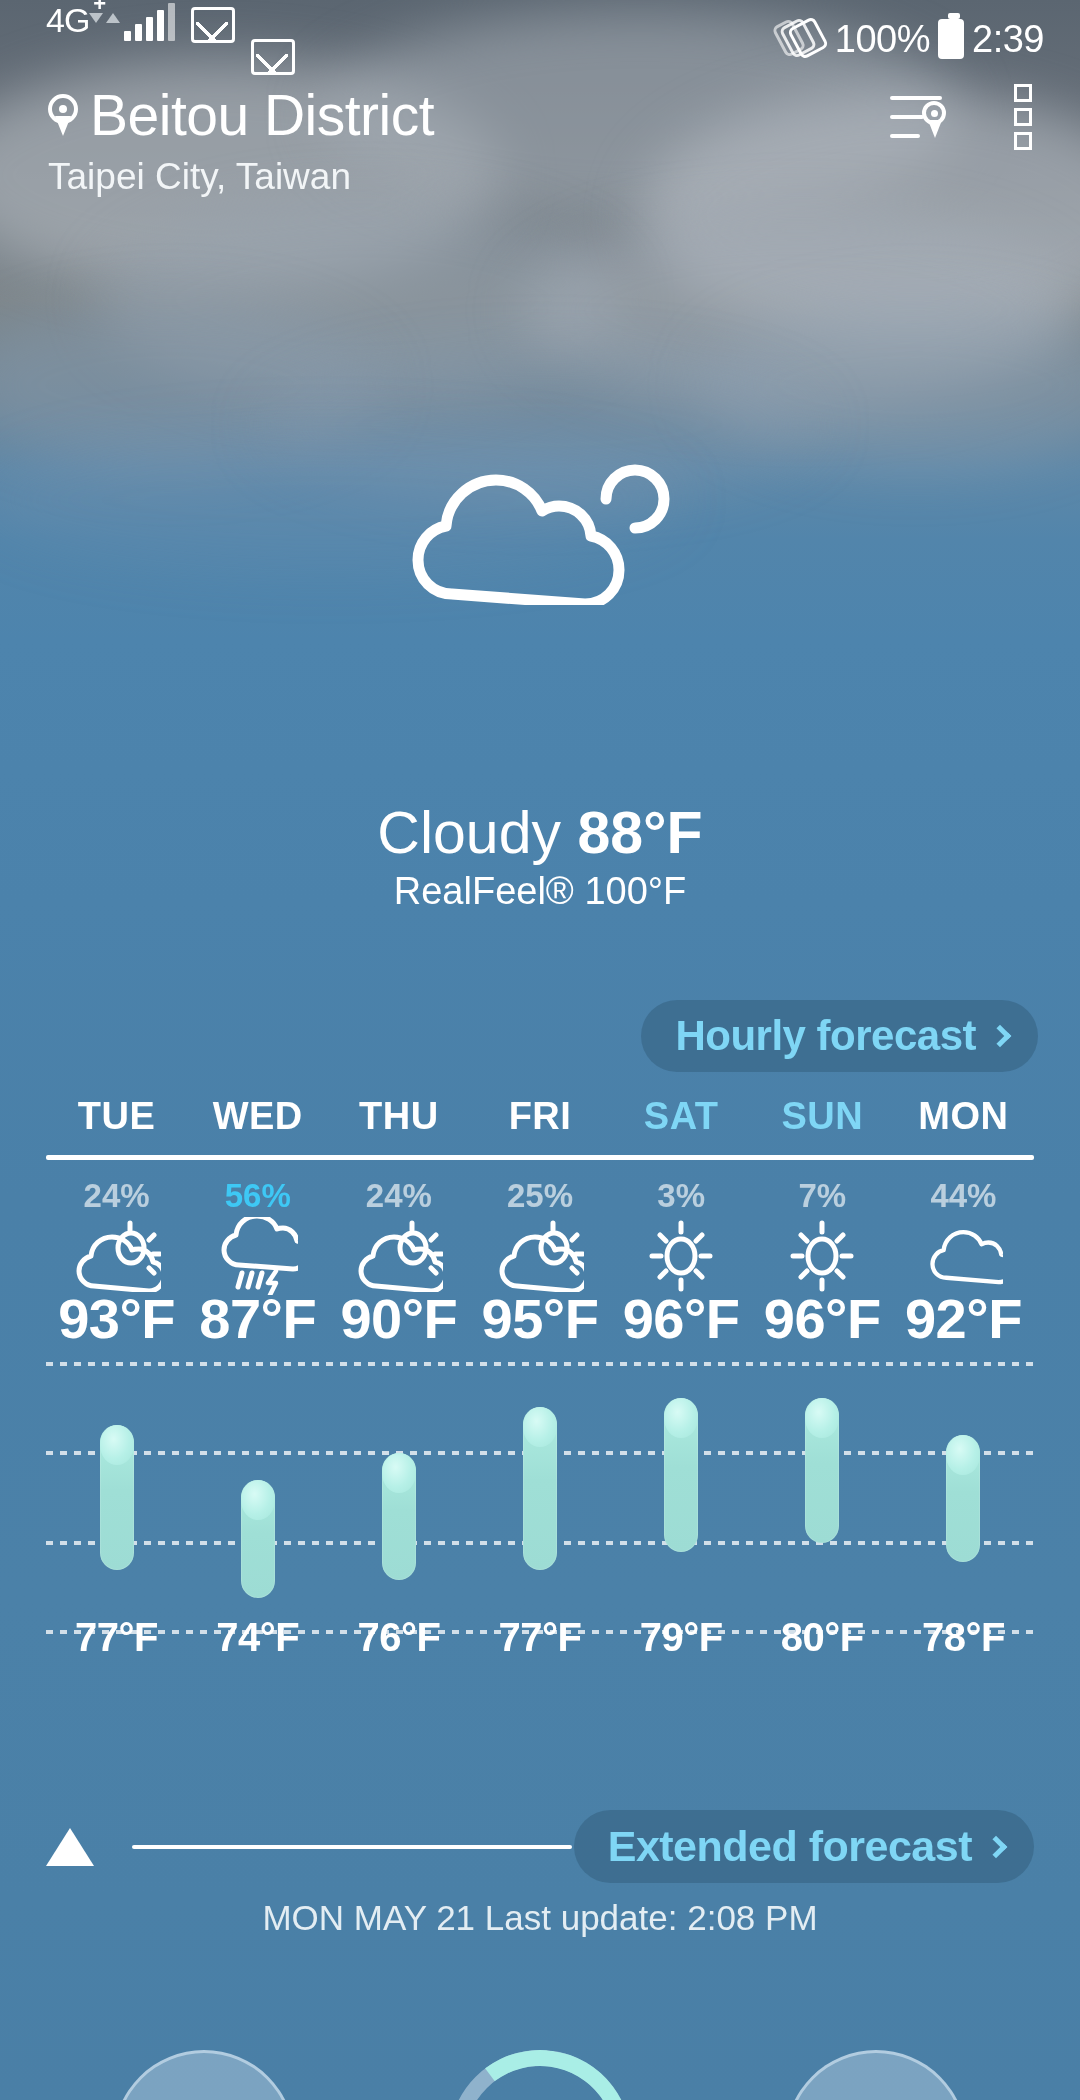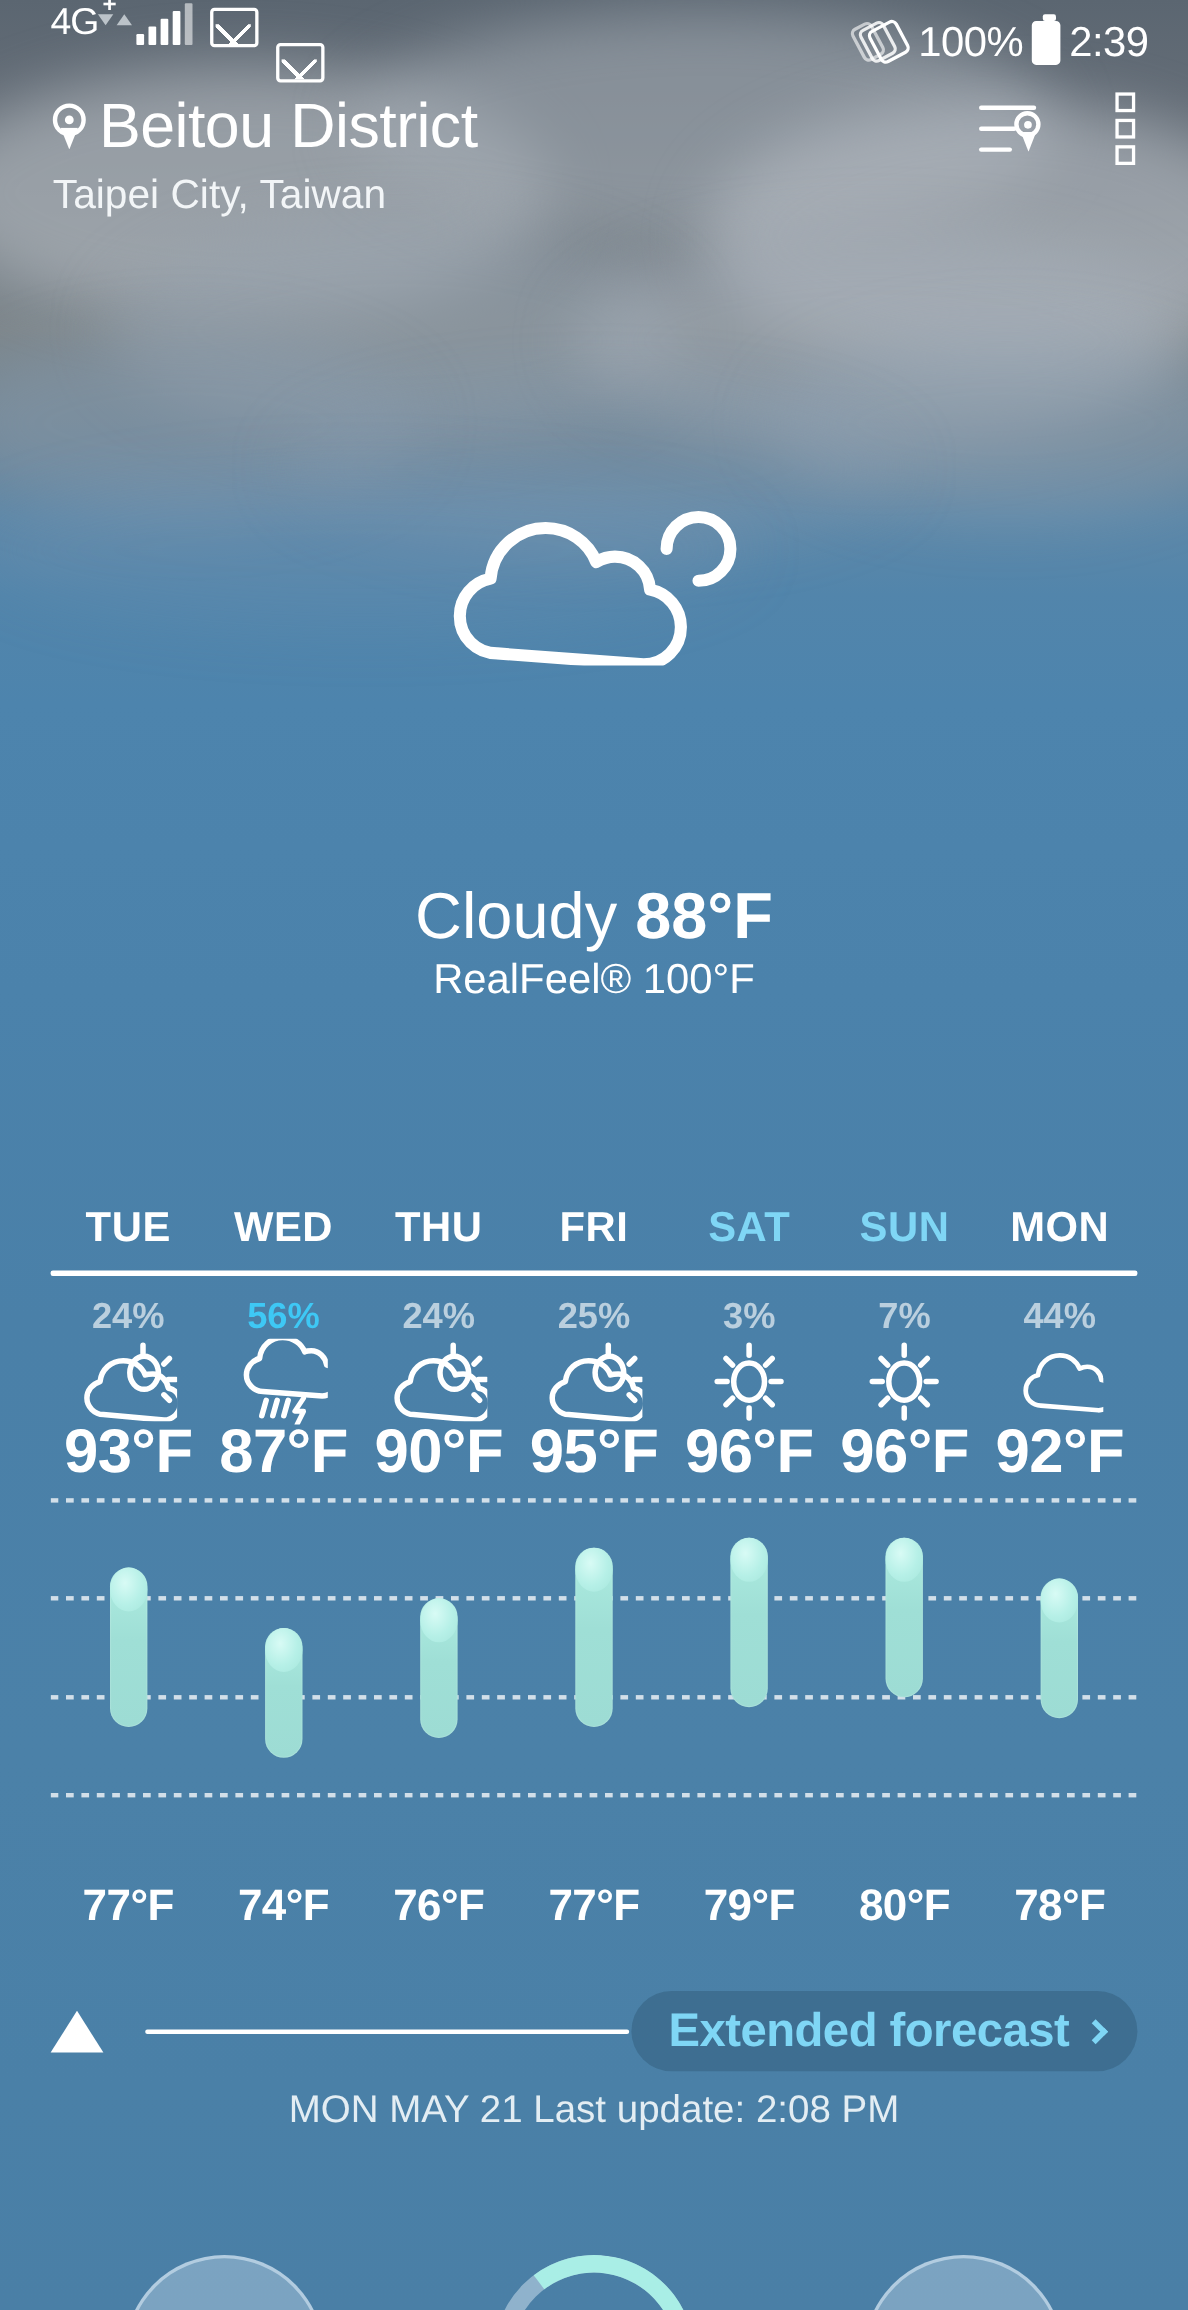--- a/index.html
+++ b/index.html
@@ -185,21 +185,21 @@
   }
   .bar {
     position:absolute; width:34px; border-radius:18px;
     background:linear-gradient(to bottom,#b1ece3 0%, #a9e8dd 16%, #9fdfd6 45%, #9ddcd4 100%);
     box-shadow:inset 0 0 0 1px rgba(255,255,255,.12);
   }
   .bar::before{
     content:""; position:absolute; left:0; top:0; width:34px; height:40px; border-radius:50%;
     background:radial-gradient(ellipse at 40% 35%, #d8fbf5 0%, #b6f0e7 55%, #a6e6dc 100%);
   }
-  .lotemp-row { position:absolute; left:46px; top:1705px; width:988px; z-index:10; color:#fff; }
+  .lotemp-row { position:absolute; left:46px; top:1610px; width:988px; z-index:10; color:#fff; }
   .lotemp { font-size:40px; font-weight:700; line-height:54px; letter-spacing:-.5px; }
 
   
   #footer-row { position:absolute; left:46px; top:1810px; width:988px; display:flex; align-items:center; z-index:10; }
   #collapse-tri { width:0;height:0;border-left:24px solid transparent;border-right:24px solid transparent;border-bottom:38px solid #fff; }
   #footer-line { height:4px; background:#fff; border-radius:2px; flex:0 0 440px; margin-left:38px; }
   #ext-pill {
     margin-left:auto; display:flex; align-items:center; gap:16px;
     background:rgba(46,86,115,.42); border-radius:40px; padding:12px 30px 12px 34px;
   }
@@ -306,20 +306,24 @@
 
 <div id="cur-text">
   <div id="cur-line1">
     <span>Cloudy</span>
     <b>88°F</b>
   </div>
   <div id="cur-line3">RealFeel® 100°F</div>
 </div>
 
 <div id="brand-row">
+  <div id="hourly-pill">
+    <span class="lbl">Hourly forecast</span>
+    <span class="chev"></span>
+  </div>
 </div>
 
 <div id="forecast">
   <div class="frow" id="row-days">
       <div class="fcell">
        <div class="day">TUE</div>
       </div>
       <div class="fcell">
        <div class="day">WED</div>
       </div>

